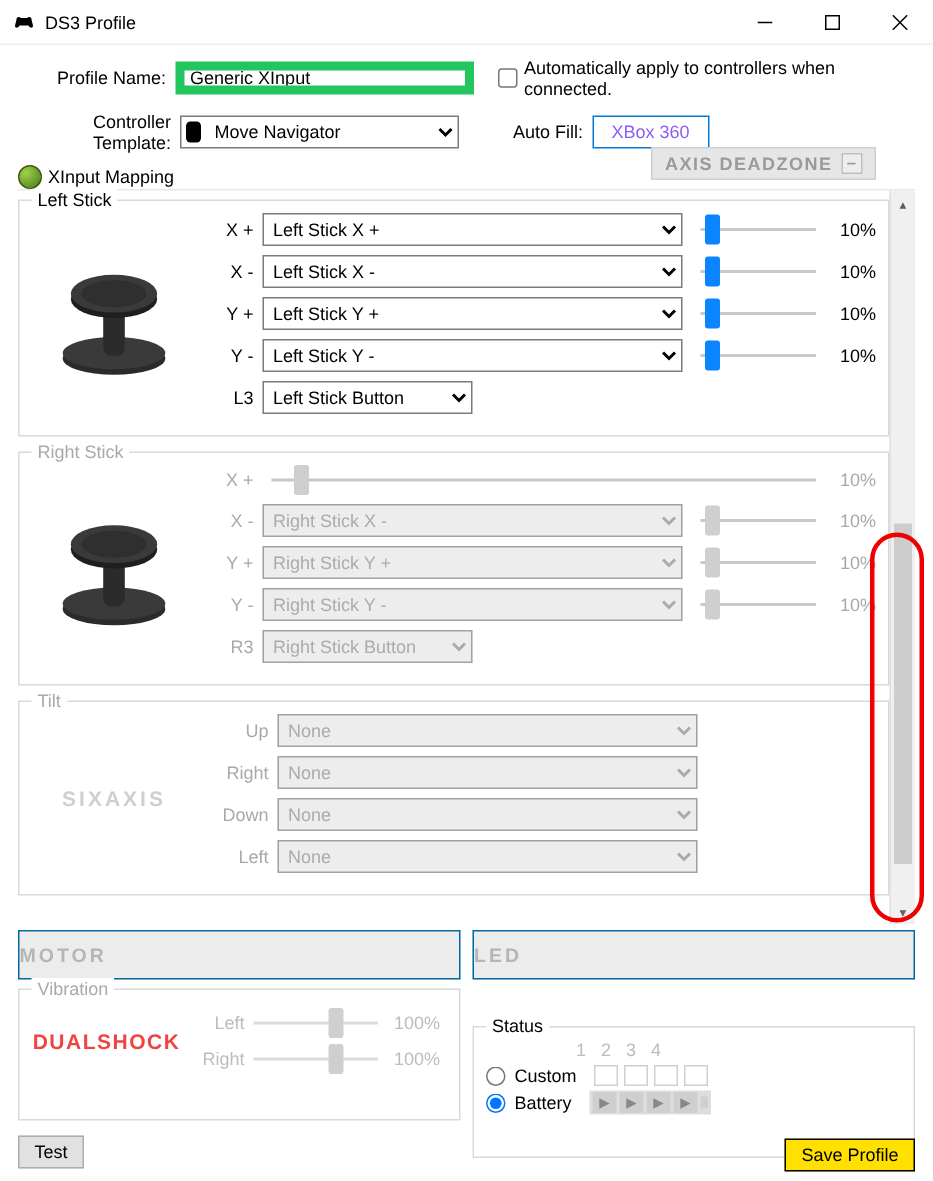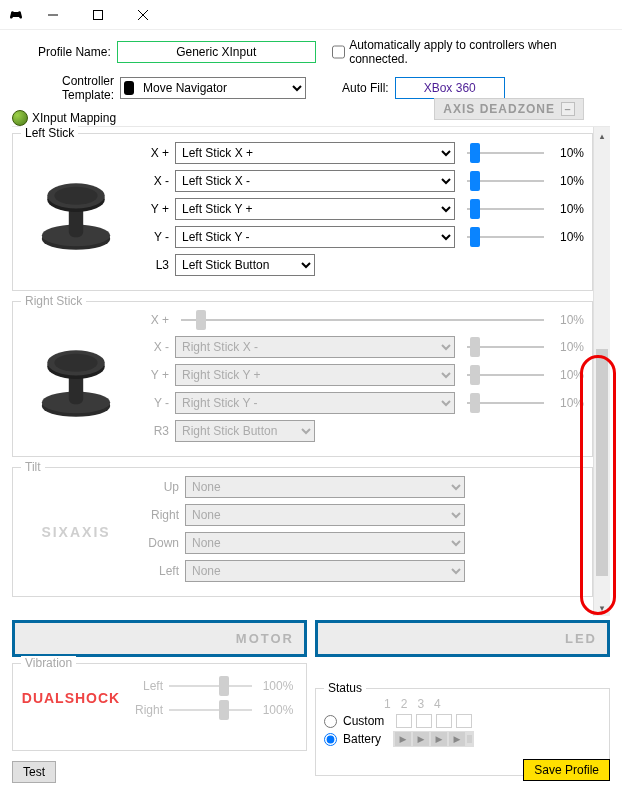--- a/index.html
+++ b/index.html
@@ -9,25 +9,25 @@
 .titlebar { height: 30px; background: #fff; display: flex; align-items: center; padding-left: 8px; border-bottom: 1px solid #eee; }
 .titlebar .app-icon { width: 16px; height: 16px; margin-right: 6px; }
 .titlebar .title { flex: 1; color: #000; }
 .titlebar .winbtn { width: 45px; height: 30px; display: flex; align-items: center; justify-content: center; color: #000; }
 
 .content { padding: 8px 12px 8px 12px; }
 
 
 .row { display: flex; align-items: center; margin-bottom: 8px; gap: 6px; }
 .label { text-align: right; color: #000; }
-input[type=text] { border: 1px solid #22c55e; padding: 2px 4px; height: 22px; background: #fff; text-align: center; }
+input[type=text] { border: 6px solid #22c55e; padding: 2px 4px; height: 22px; background: #fff; }
 select { border: 1px solid #7a7a7a; background: #fff; height: 22px; padding: 1px 2px; }
 .auto-apply { display: flex; align-items: center; gap: 4px; }
 .auto-apply input[type=checkbox] { width: 14px; height: 14px; }
-.btn-xbox { border: 1px solid #0078d7; background: #fff; padding: 3px 28px; height: 22px; color: #4c1d95; }
+.btn-xbox { border: 1px solid #0078d7; background: #fff; padding: 3px 12px; height: 22px; color: #8b5cf6; }
 
 
 .tabhdr { display: flex; align-items: center; gap: 4px; margin-top: 4px; margin-bottom: 0; }
 .tabhdr .xbox-orb { width: 16px; height: 16px; border-radius: 50%; background: radial-gradient(circle at 30% 30%, #9ed24a, #4a7a1a); border: 1px solid #3a5a0a; }
 
 
 .axisdead { position: absolute; right: 38px; top: 98px; background: #e6e6e6; border: 1px solid #cfcfcf; color: #9a9a9a; font-weight: bold; letter-spacing: 1px; padding: 3px 8px; font-size: 11px; display: flex; align-items: center; gap: 6px; }
 .axisdead .mini { border: 1px solid #bfbfbf; width: 14px; height: 14px; display: flex; align-items: center; justify-content: center; font-size: 11px; color: #9a9a9a; background: #eee; }
 
 
@@ -57,21 +57,21 @@
 .srow .slider .tline { height: 2px; background: #c8c8c8; width: 100%; position: relative; }
 .srow .slider .thumb { width: 10px; height: 20px; background: #0a84ff; border-radius: 2px; position: absolute; top: -9px; }
 .srow .slider.disabled .thumb { background: #cfcfcf; }
 .srow .pct { width: 34px; text-align: right; }
 
 .sixaxis-text { font-weight: bold; letter-spacing: 2px; color: #cfcfcf; font-size: 14px; }
 .dualshock-text { font-weight: bold; letter-spacing: 1px; color: #ef4444; font-size: 14px; }
 
 
 .bigtabs { display: flex; gap: 8px; margin-top: 4px; }
-.bigtab { flex: 1; background: #ececec; border: 3px solid #0369a1; text-align: right; padding: 8px 10px; font-weight: bold; letter-spacing: 2px; color: #b5b5b5; font-size: 13px; }
+.bigtab { flex: 1; background: #ececec; border: 1px solid #0369a1; text-align: left; padding: 8px 0; font-weight: bold; letter-spacing: 2px; color: #b5b5b5; font-size: 13px; }
 
 .bottomgrid { display: flex; gap: 8px; margin-top: 0; }
 .vibcol { flex: 1; }
 .ledcol { flex: 1; }
 
 .vibrow { display: flex; align-items: center; gap: 6px; margin: 4px 0; }
 .vibrow .vl { width: 36px; text-align: right; color: #bcbcbc; }
 .vibrow .slider { flex: 1; height: 20px; position: relative; display: flex; align-items: center; }
 .vibrow .slider .tline { height: 2px; background: #dcdcdc; width: 100%; position: relative; }
 .vibrow .slider .thumb { width: 10px; height: 20px; background: #cfcfcf; border-radius: 2px; position: absolute; top: -9px; }
@@ -98,20 +98,21 @@
 </style>
 </head>
 <body>
 
 <div class="titlebar">
   <span class="app-icon">
     <svg viewBox="0 0 16 16">
         <path d="M3 6 C3 4 5 4 6 5 L10 5 C11 4 13 4 13 6 L14 10 C14 12 12 12 11 10 L5 10 C4 12 2 12 2 10 Z" fill="#000"></path>
       </svg>
   </span>
+  <span class="title">DS3 Profile</span>
   <div class="winbtn">
     <svg width="10" height="10">
         <line x1="0" y1="5" x2="10" y2="5" stroke="#000" stroke-width="1"></line>
       </svg>
   </div>
   <div class="winbtn">
     <svg width="10" height="10">
         <rect x="0.5" y="0.5" width="9" height="9" fill="none" stroke="#000" stroke-width="1"></rect>
       </svg>
   </div>

